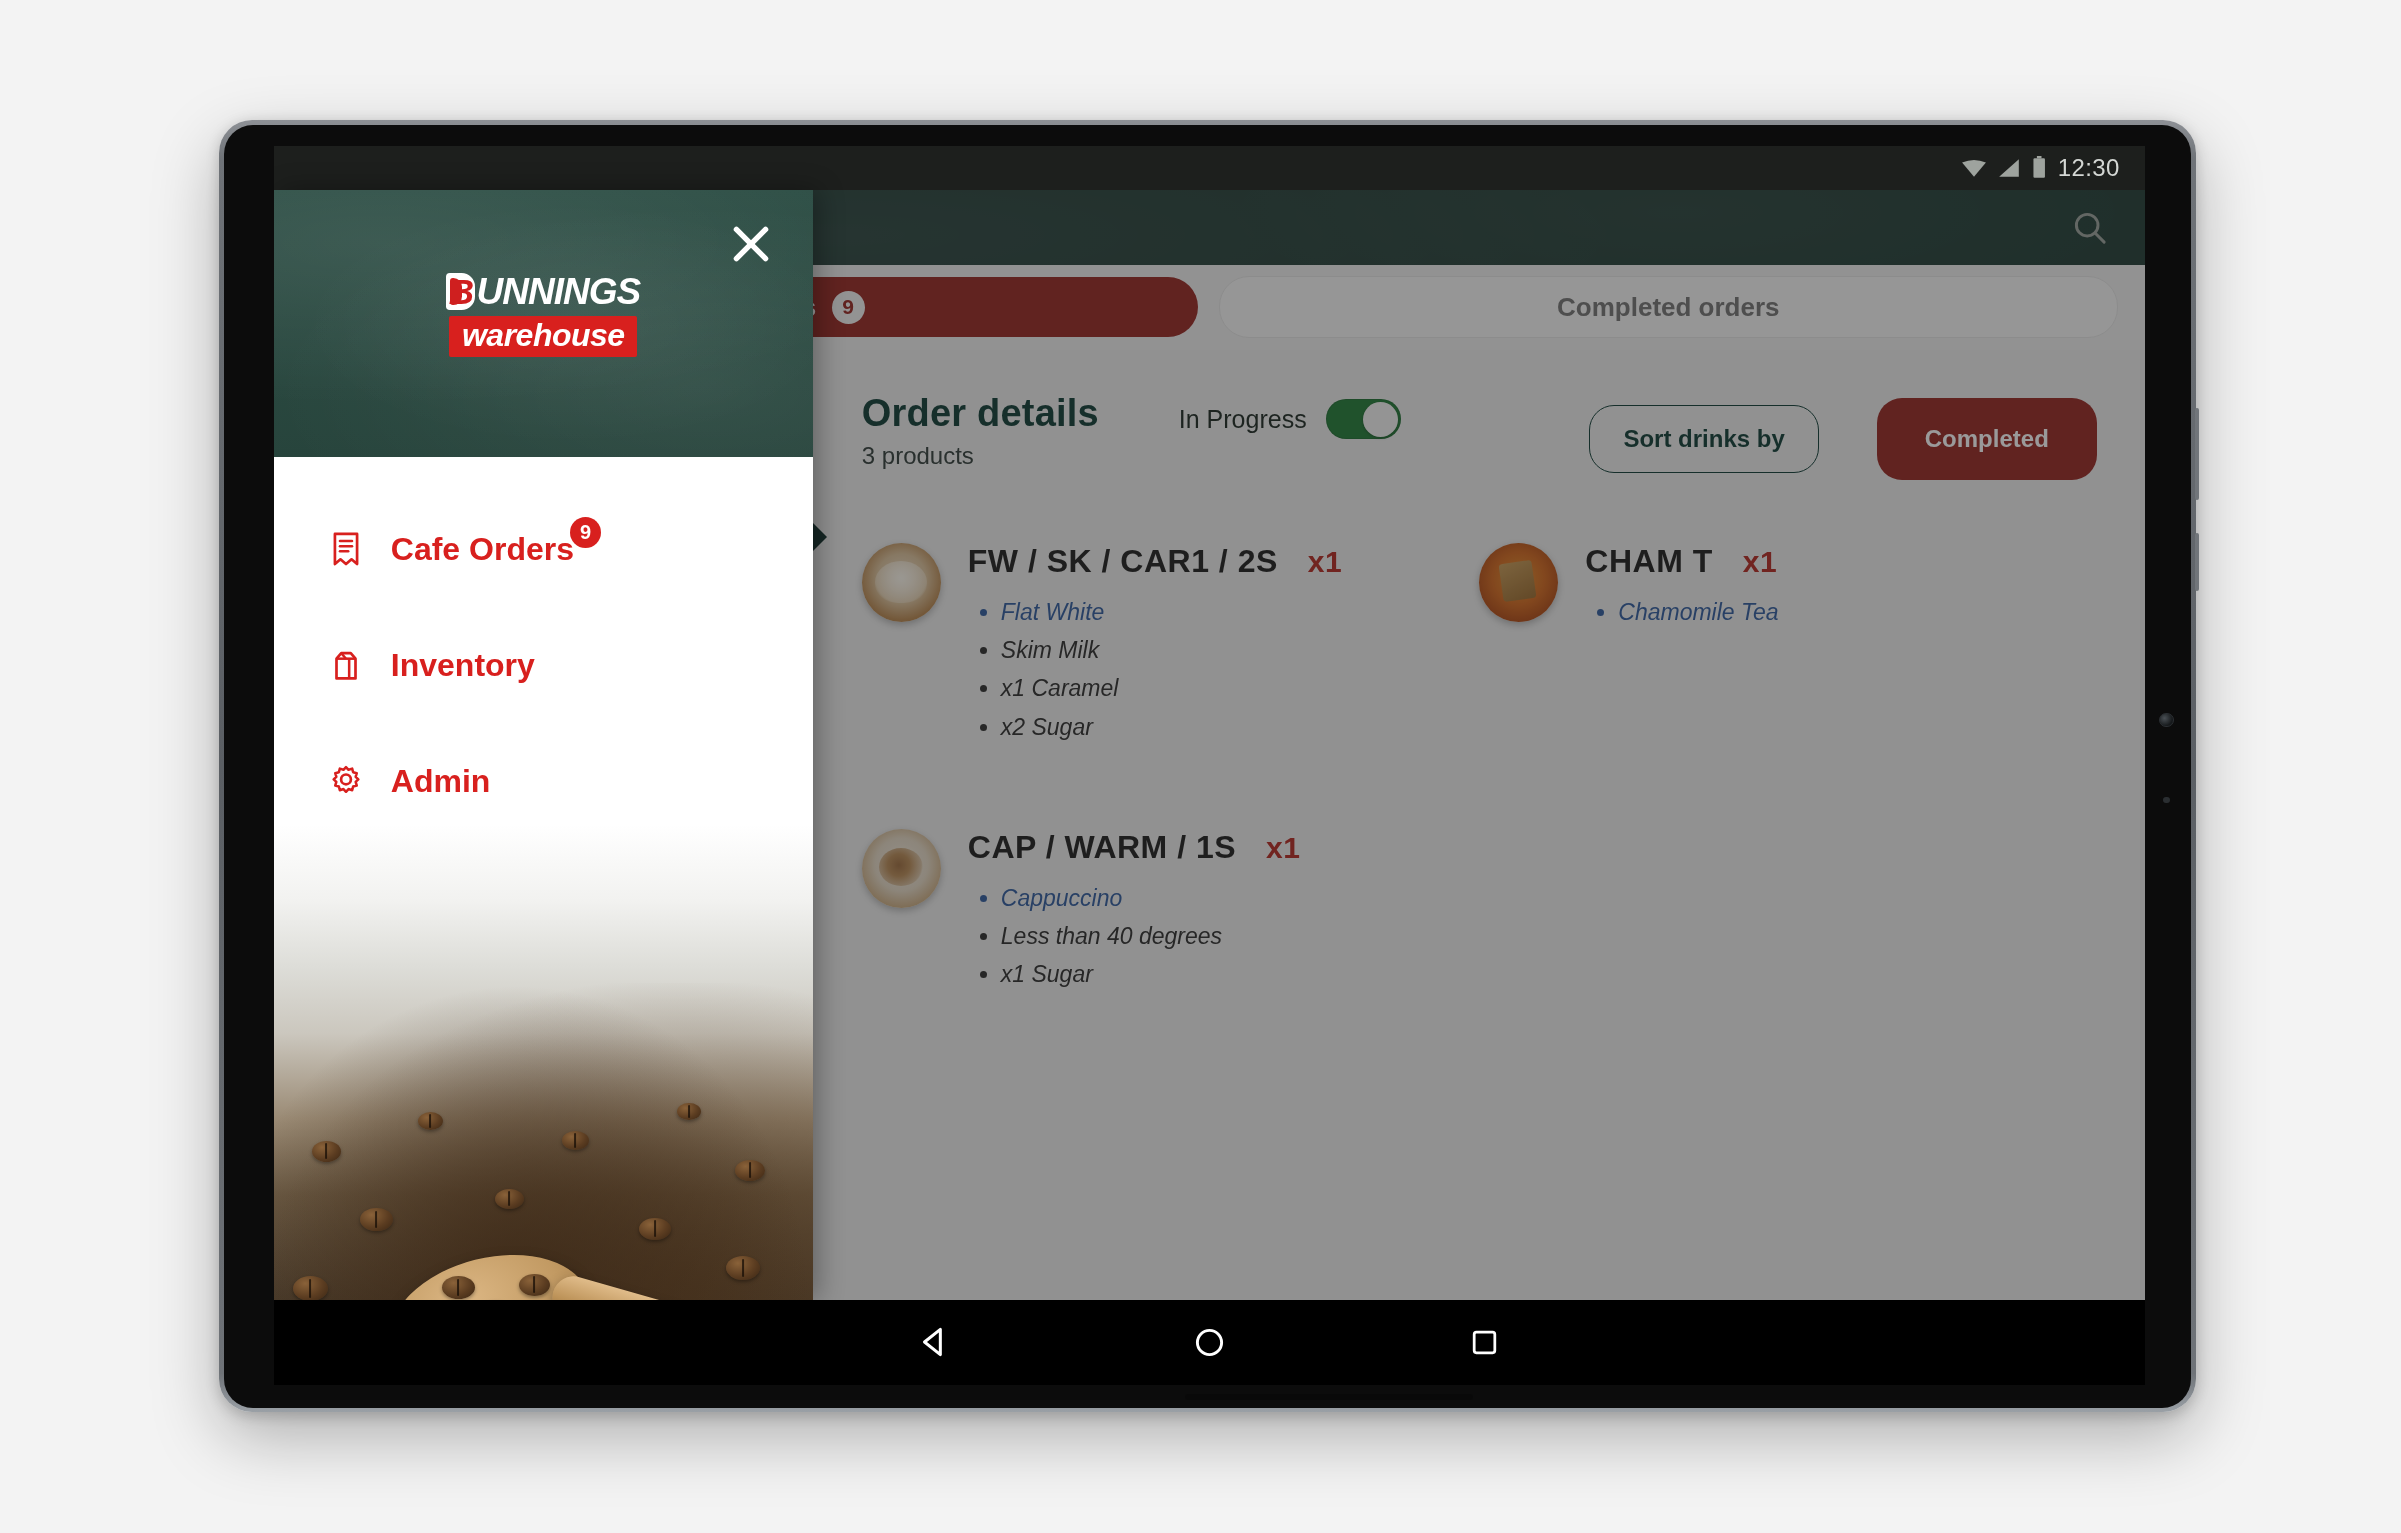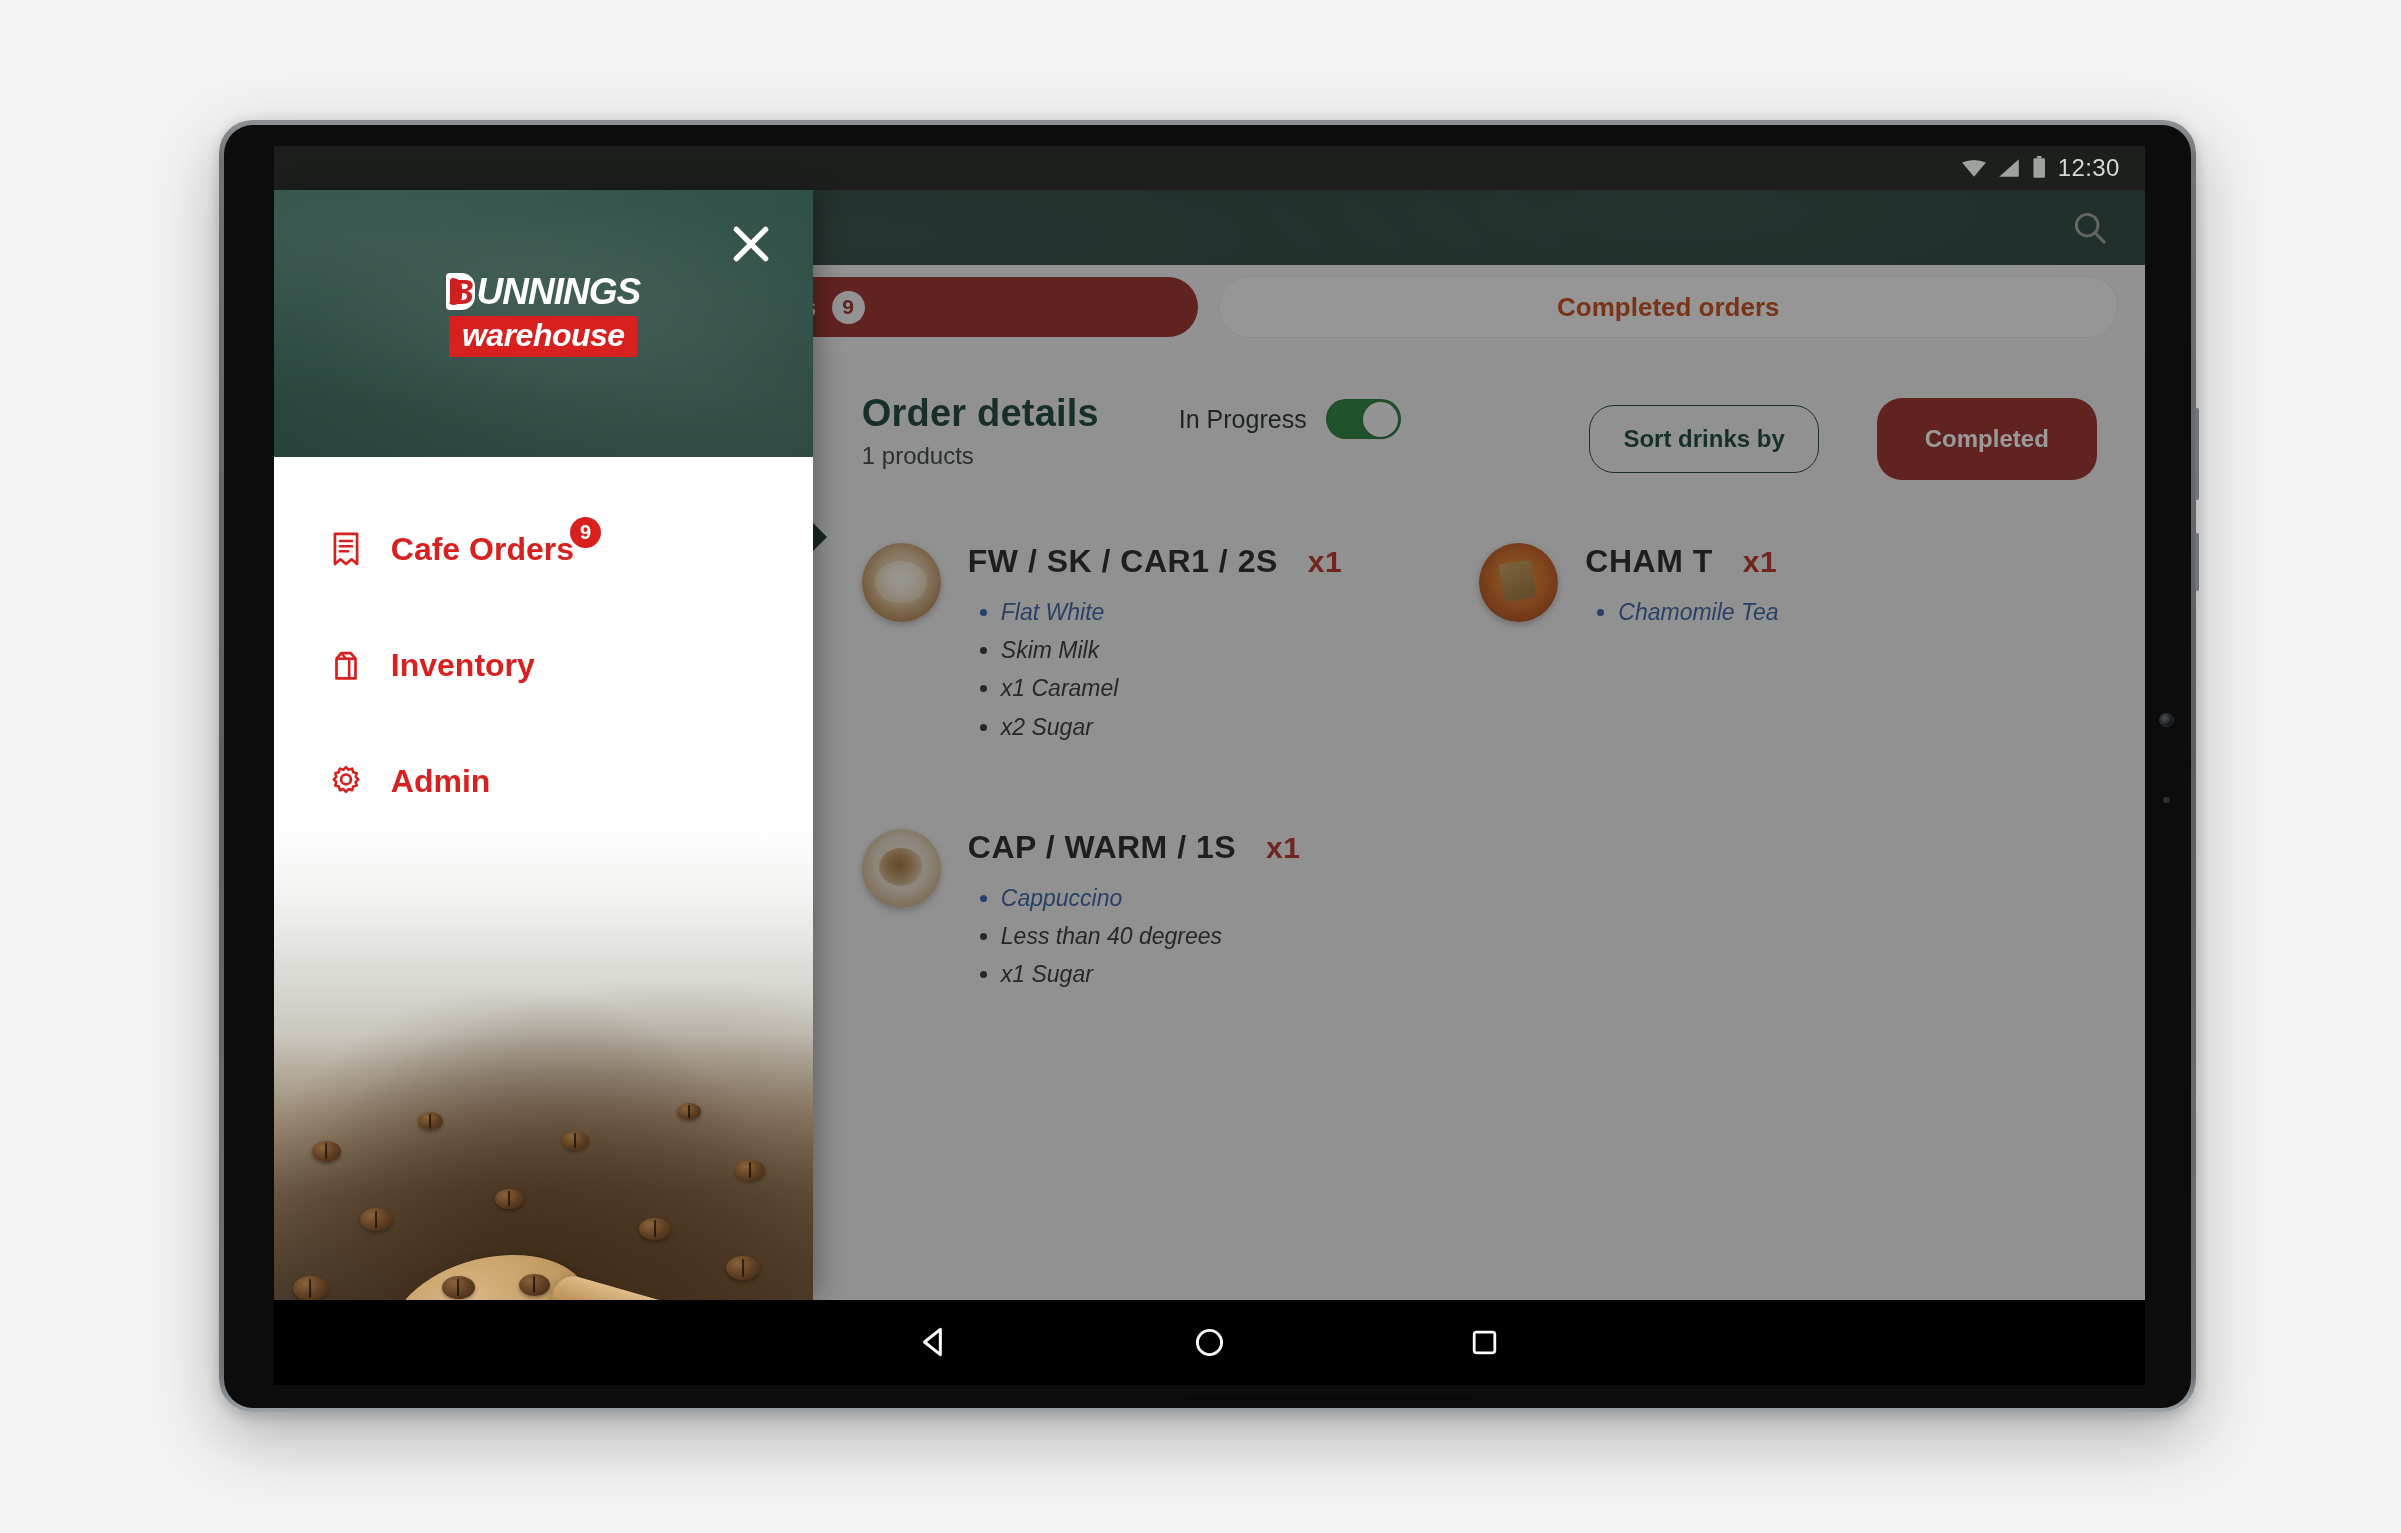--- a/index.html
+++ b/index.html
@@ -84,21 +84,21 @@
     display: flex; align-items: center; gap: 21px;
     padding: 0 27px; box-sizing: border-box;
     background: #f0f0f0;
   }
   .tab {
     height: 60px; flex: 1; border-radius: 30px;
     display: flex; align-items: center; justify-content: center; gap: 15.4px;
     font-size: 26px; font-weight: 700;
   }
   .tab.active { background: #96231f; color: #ffffff; }
-  .tab.inactive { background: #f7f7f7; color: #c2410c; border: 1px solid #e6e6e6; }
+  .tab.inactive { background: #f7f7f7; color: #737373; border: 1px solid #e6e6e6; }
   .tab-badge {
     width: 33px; height: 33px; border-radius: 50%;
     background: #f3f3f3; color: #96231f;
     display: flex; align-items: center; justify-content: center;
     font-size: 21px; font-weight: 700;
   }
 
   
   .content { position: absolute; left: 0; top: 204px; width: 100%; bottom: 69px; display: flex; background: #efefef; }
   .order-list {
@@ -369,21 +369,21 @@
                 <span class="ord-time"></span>
               </div>
               <div class="ord-status"></div>
             </div>
           </div>
 
           <div class="details">
             <div class="details-head">
               <div class="dh-left">
                 <div class="dh-title">Order details</div>
-                <div class="dh-sub">1 products</div>
+                <div class="dh-sub">3 products</div>
               </div>
               <div class="dh-mid">
                 <span class="dh-label">In Progress</span>
                 <div class="toggle">
                   <div class="knob"></div>
                 </div>
               </div>
               <div class="dh-right">
                 <div class="btn-sort">Sort drinks by</div>
                 <div class="btn-complete">Completed</div>

